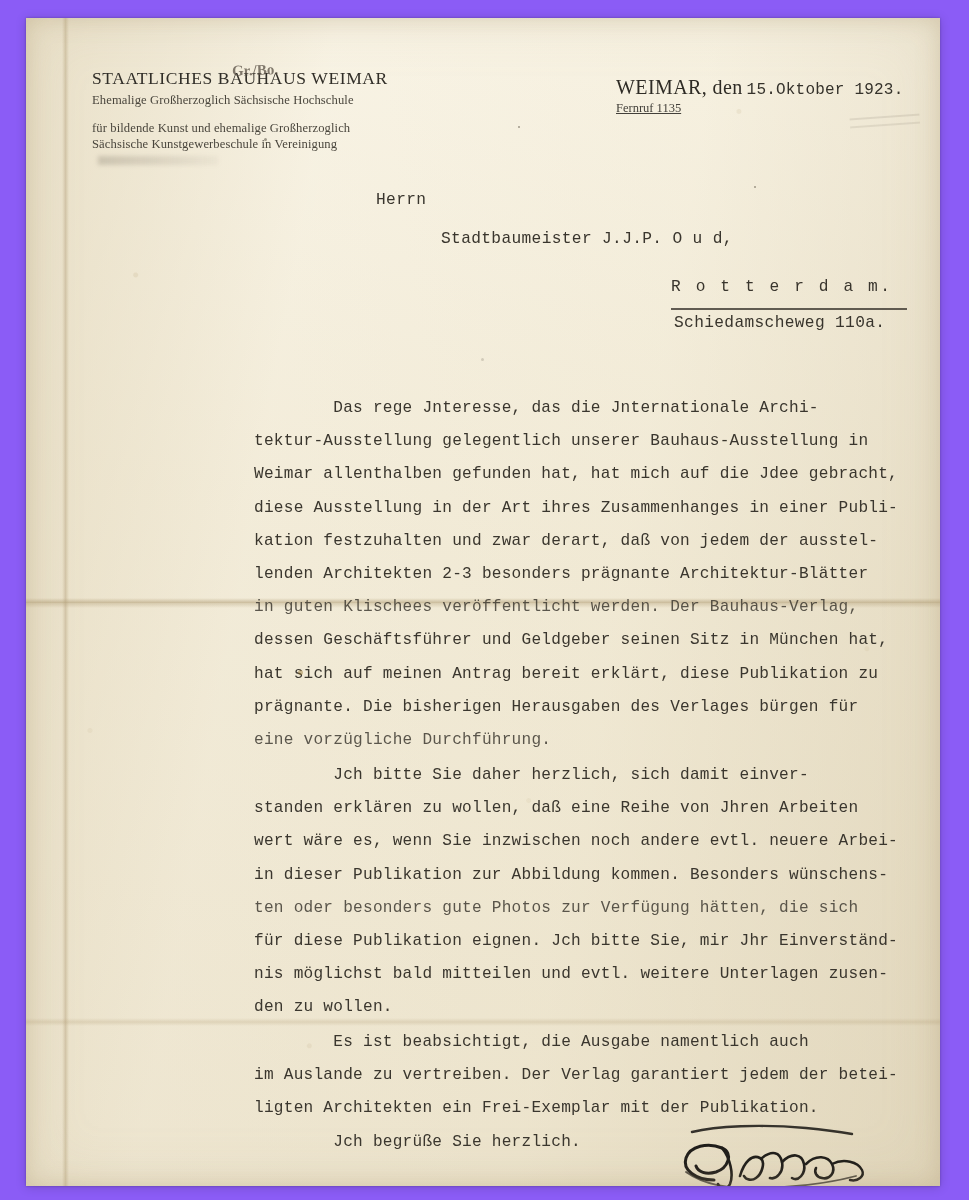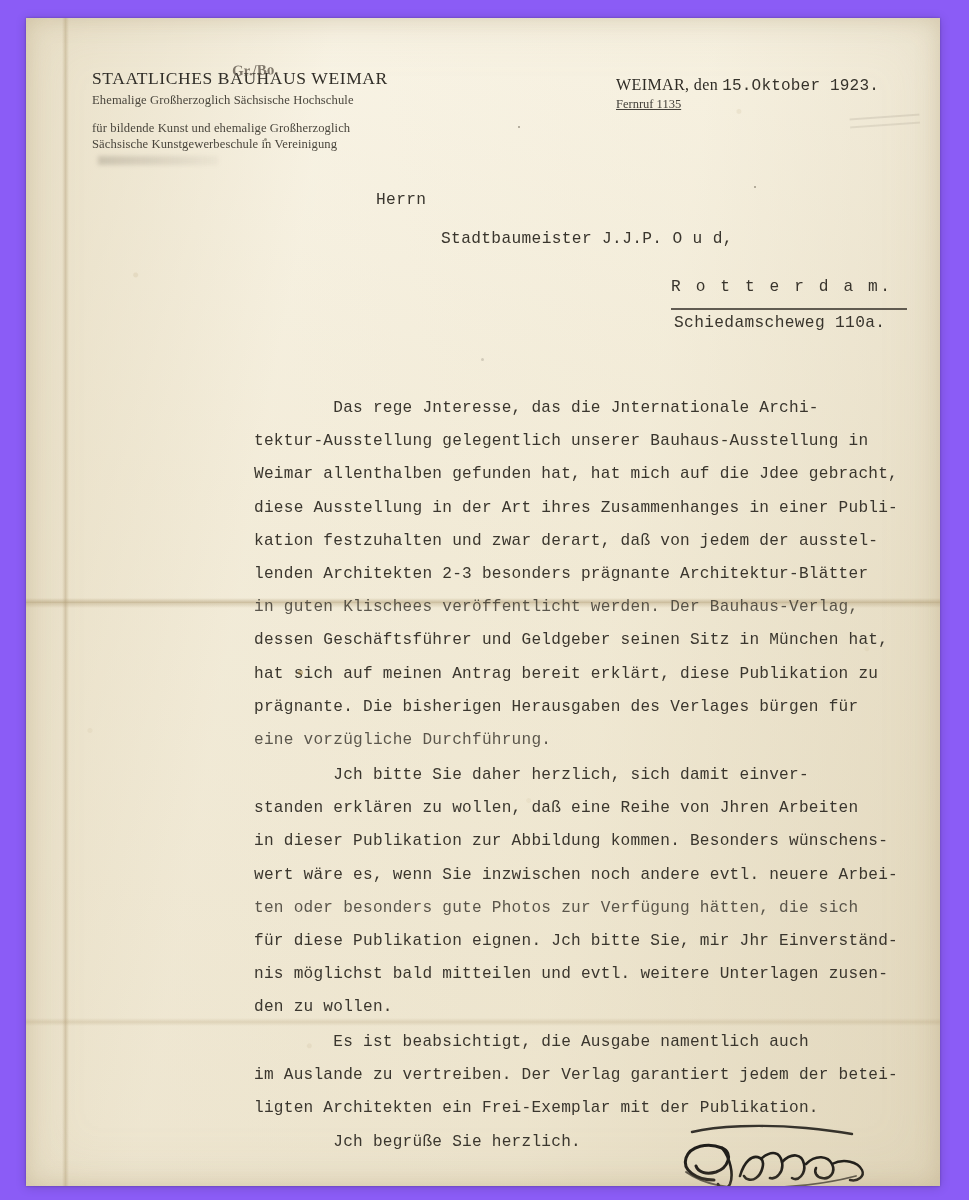--- a/index.html
+++ b/index.html
@@ -137,21 +137,21 @@
 
   
   .dateline {
     position: absolute;
     left: 590px;
     top: 58px;
     color: #2e2b25;
     font-family: "Liberation Serif", serif;
   }
   .dateline .city {
-    font-size: 16px;
+    font-size: 20px;
     letter-spacing: 0.4px;
   }
   .dateline .date {
     font-family: Liberation Mono, monospace;
     font-size: 16px;
     letter-spacing: 0.2px;
     color: #35322b;
   }
   .dateline .phone {
     font-family: "Liberation Serif", serif;
@@ -281,22 +281,22 @@
       <div class="line fade-a">in guten Klischees veröffentlicht werden. Der Bauhaus-Verlag,</div>
       <div class="line">dessen Geschäftsführer und Geldgeber seinen Sitz in München hat,</div>
       <div class="line">hat sich auf meinen Antrag bereit erklärt, diese Publikation zu</div>
       <div class="line">prägnante. Die bisherigen Herausgaben des Verlages bürgen für</div>
       <div class="line fade-a">eine vorzügliche Durchführung.</div>
     </div>
 
     <div class="body-block" id="para2">
       <div class="line">        Jch bitte Sie daher herzlich, sich damit einver-</div>
       <div class="line">standen erklären zu wollen, daß eine Reihe von Jhren Arbeiten</div>
+      <div class="line">wert wäre es, wenn Sie inzwischen noch andere evtl. neuere Arbei-</div>
       <div class="line">in dieser Publikation zur Abbildung kommen. Besonders wünschens-</div>
-      <div class="line">wert wäre es, wenn Sie inzwischen noch andere evtl. neuere Arbei-</div>
       <div class="line fade-a">ten oder besonders gute Photos zur Verfügung hätten, die sich</div>
       <div class="line">für diese Publikation eignen. Jch bitte Sie, mir Jhr Einverständ-</div>
       <div class="line">nis möglichst bald mitteilen und evtl. weitere Unterlagen zusen-</div>
       <div class="line">den zu wollen.</div>
     </div>
 
     <div class="body-block" id="para3">
       <div class="line">        Es ist beabsichtigt, die Ausgabe namentlich auch</div>
       <div class="line">im Auslande zu vertreiben. Der Verlag garantiert jedem der betei-</div>
       <div class="line">ligten Architekten ein Frei-Exemplar mit der Publikation.</div>

